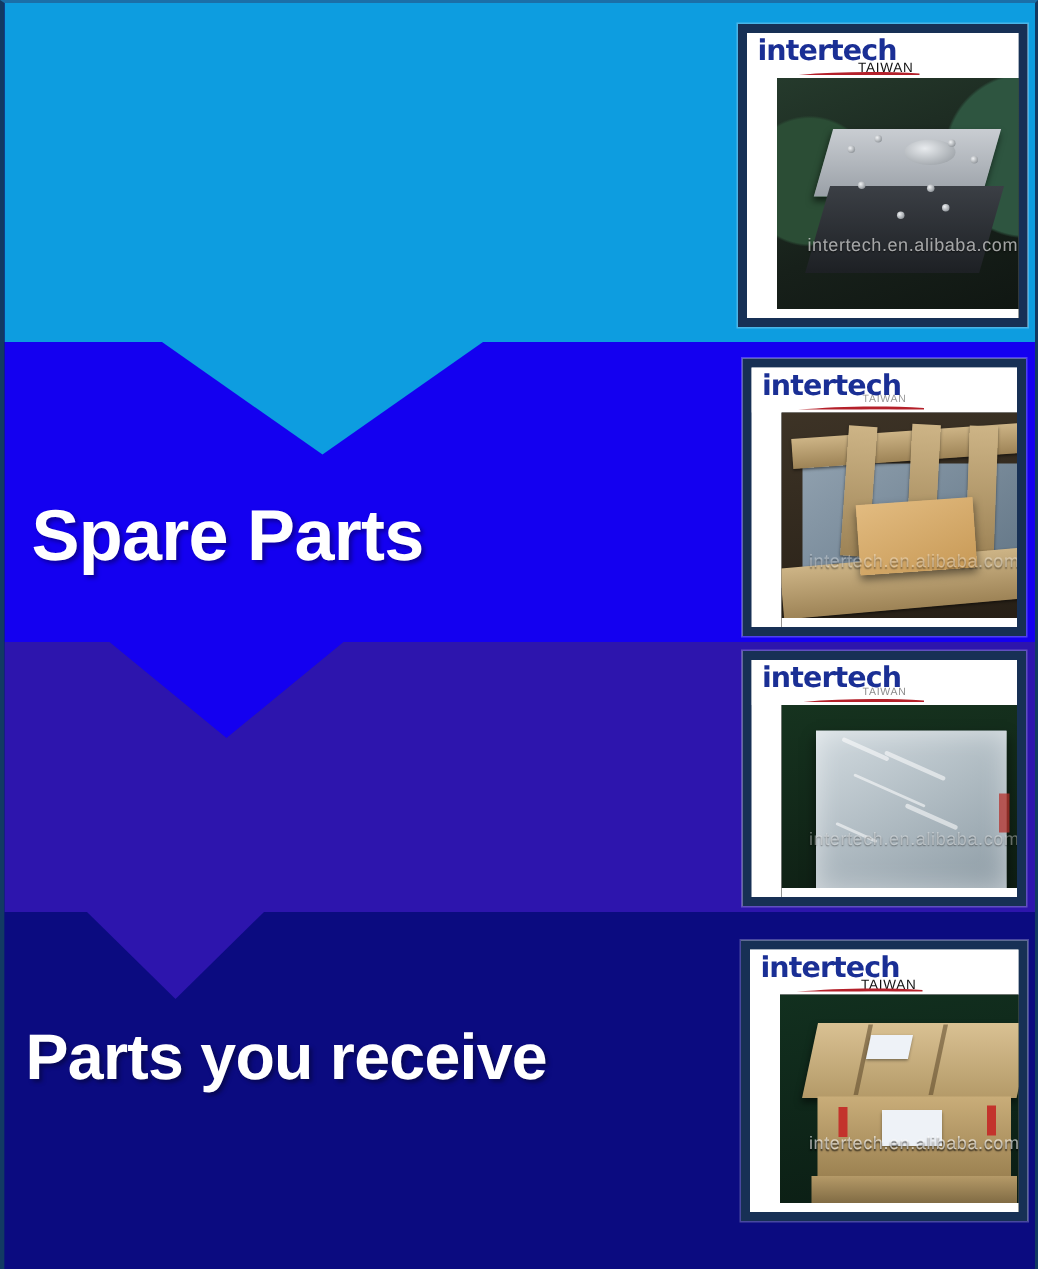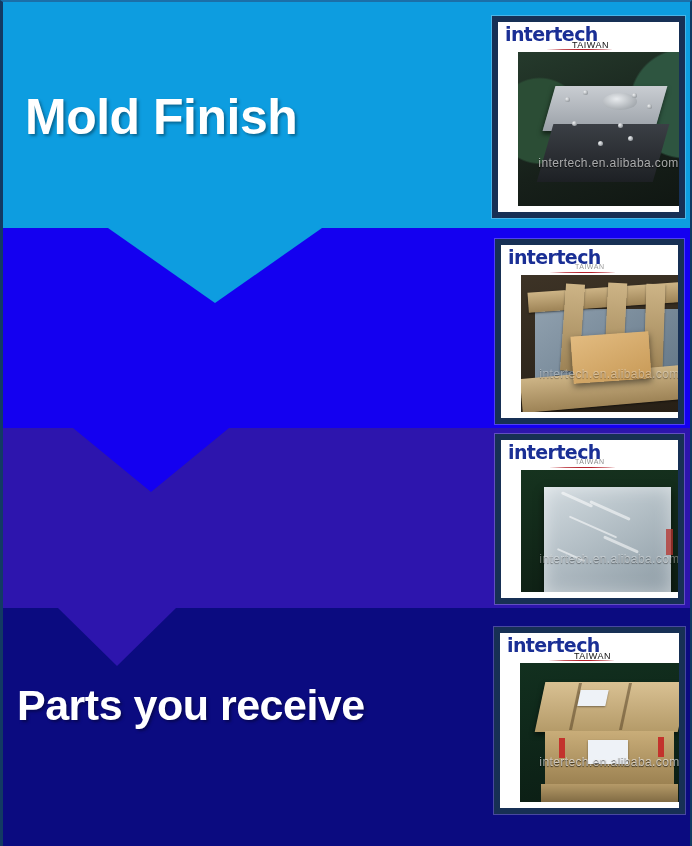--- a/index.html
+++ b/index.html
@@ -177,22 +177,22 @@
   <div class="chevron" style="left:70px;top:426px;
               border-left:78px solid transparent;
               border-right:78px solid transparent;
               border-top:64px solid #1400f0;"></div>
 
   <div class="chevron" style="left:55px;top:606px;
               border-left:59px solid transparent;
               border-right:59px solid transparent;
               border-top:58px solid #2d15ad;"></div>
 
-  <div class="title" style="left:22px;top:90px;font-size:50px;">Mold Finish</div>
-
+
+  <div class="title" style="left:18px;top:332px;font-size:48px;">Spare Parts</div>
 
 
   <div class="title" style="left:14px;top:682px;font-size:43px;">Parts you receive</div>
 
   <div class="photo-card" style="left:489px;top:14px;width:193px;height:202px;">
     <div class="logo-band">
       <span class="logo-word">intertech</span>
       <span class="logo-sub">TAIWAN</span>
       <span class="logo-swoosh">
         <svg width="112" height="8" viewBox="0 0 112 8">

